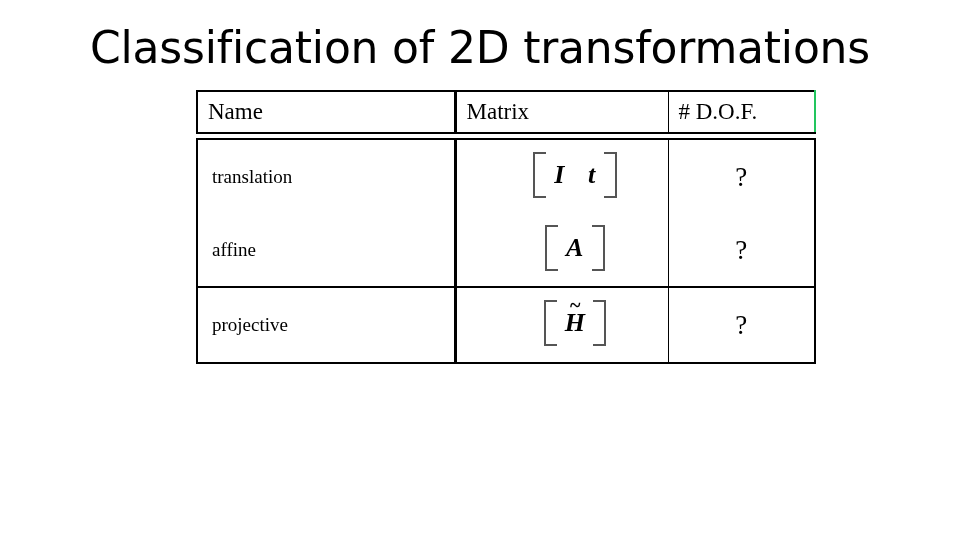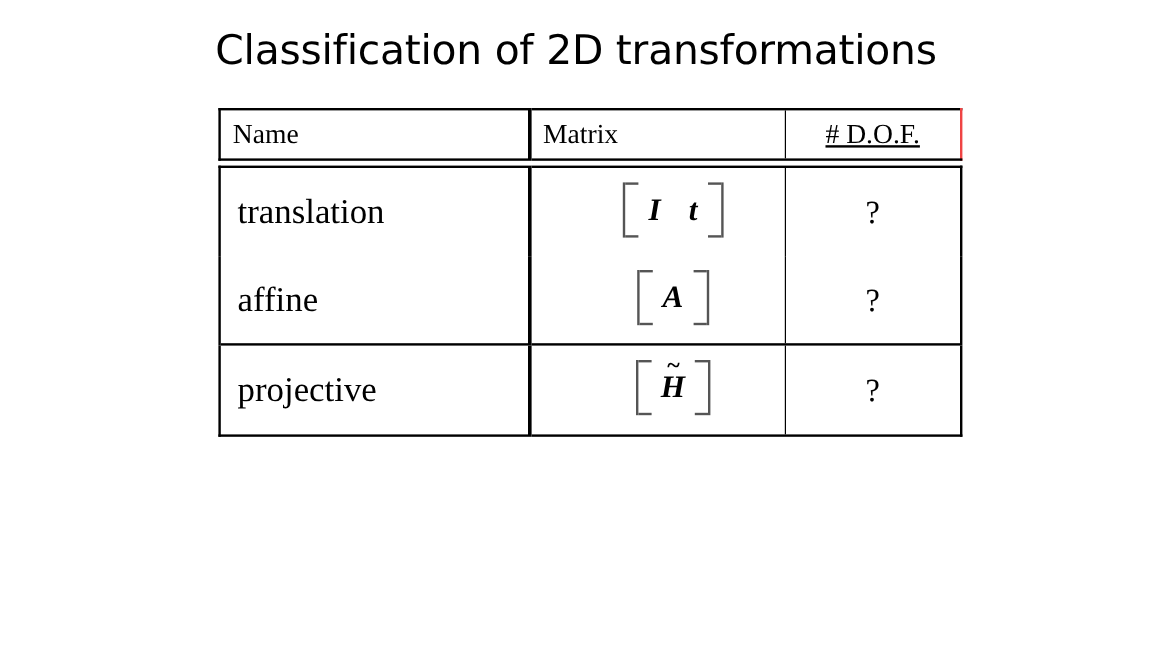--- a/index.html
+++ b/index.html
@@ -22,31 +22,31 @@
   }
 
   
   .slide-title {
     position: absolute;
     left: 0;
     top: 22px;
     width: 960px;
     text-align: center;
     font-family: "DejaVu Sans", "Liberation Sans", sans-serif;
-    font-size: 34px;
+    font-size: 44px;
     font-weight: 400;
     letter-spacing: -0.2px;
     color: #000000;
     white-space: nowrap;
   }
 
   
   .table-wrap {
     position: absolute;
-    left: 182px;
+    left: 196px;
     top: 90px;
     width: 618px;
   }
 
   table.tx-table {
     border-collapse: collapse;
     width: 618px;
     table-layout: fixed;
     font-family: "Liberation Serif", "DejaVu Serif", serif;
   }
@@ -70,23 +70,22 @@
     border-left: 2px solid #000;
     border-right: 3px solid #000;
     text-align: left;
     padding-left: 14px;
   }
   th.h-matrix {
     border-right: 1px solid #000;
     text-align: left;
   }
   th.h-dof {
-    border-right: 2px solid #ef4444;
-    text-align: center;
-    text-decoration: underline;
+    border-right: 2px solid #22c55e;
+    text-align: left;
   }
 
   
   tr.rule-gap td {
     height: 4px;
     padding: 0;
     border: 0;
     background: #fff;
   }
 
@@ -95,21 +94,21 @@
     background: #fff;
     padding: 0 10px;
     vertical-align: middle;
     border-top: 2px solid #000;
   }
   tbody tr.body-row td.c-name {
     border-left: 2px solid #000;
     border-right: 3px solid #000;
     text-align: left;
     padding-left: 14px;
-    font-size: 29px;
+    font-size: 19px;
     white-space: nowrap;
   }
   tbody tr.body-row td.c-matrix {
     border-right: 1px solid #000;
     text-align: center;
     padding-left: 36px;
   }
   tbody tr.body-row td.c-dof {
     border-right: 2px solid #000;
     text-align: center;

